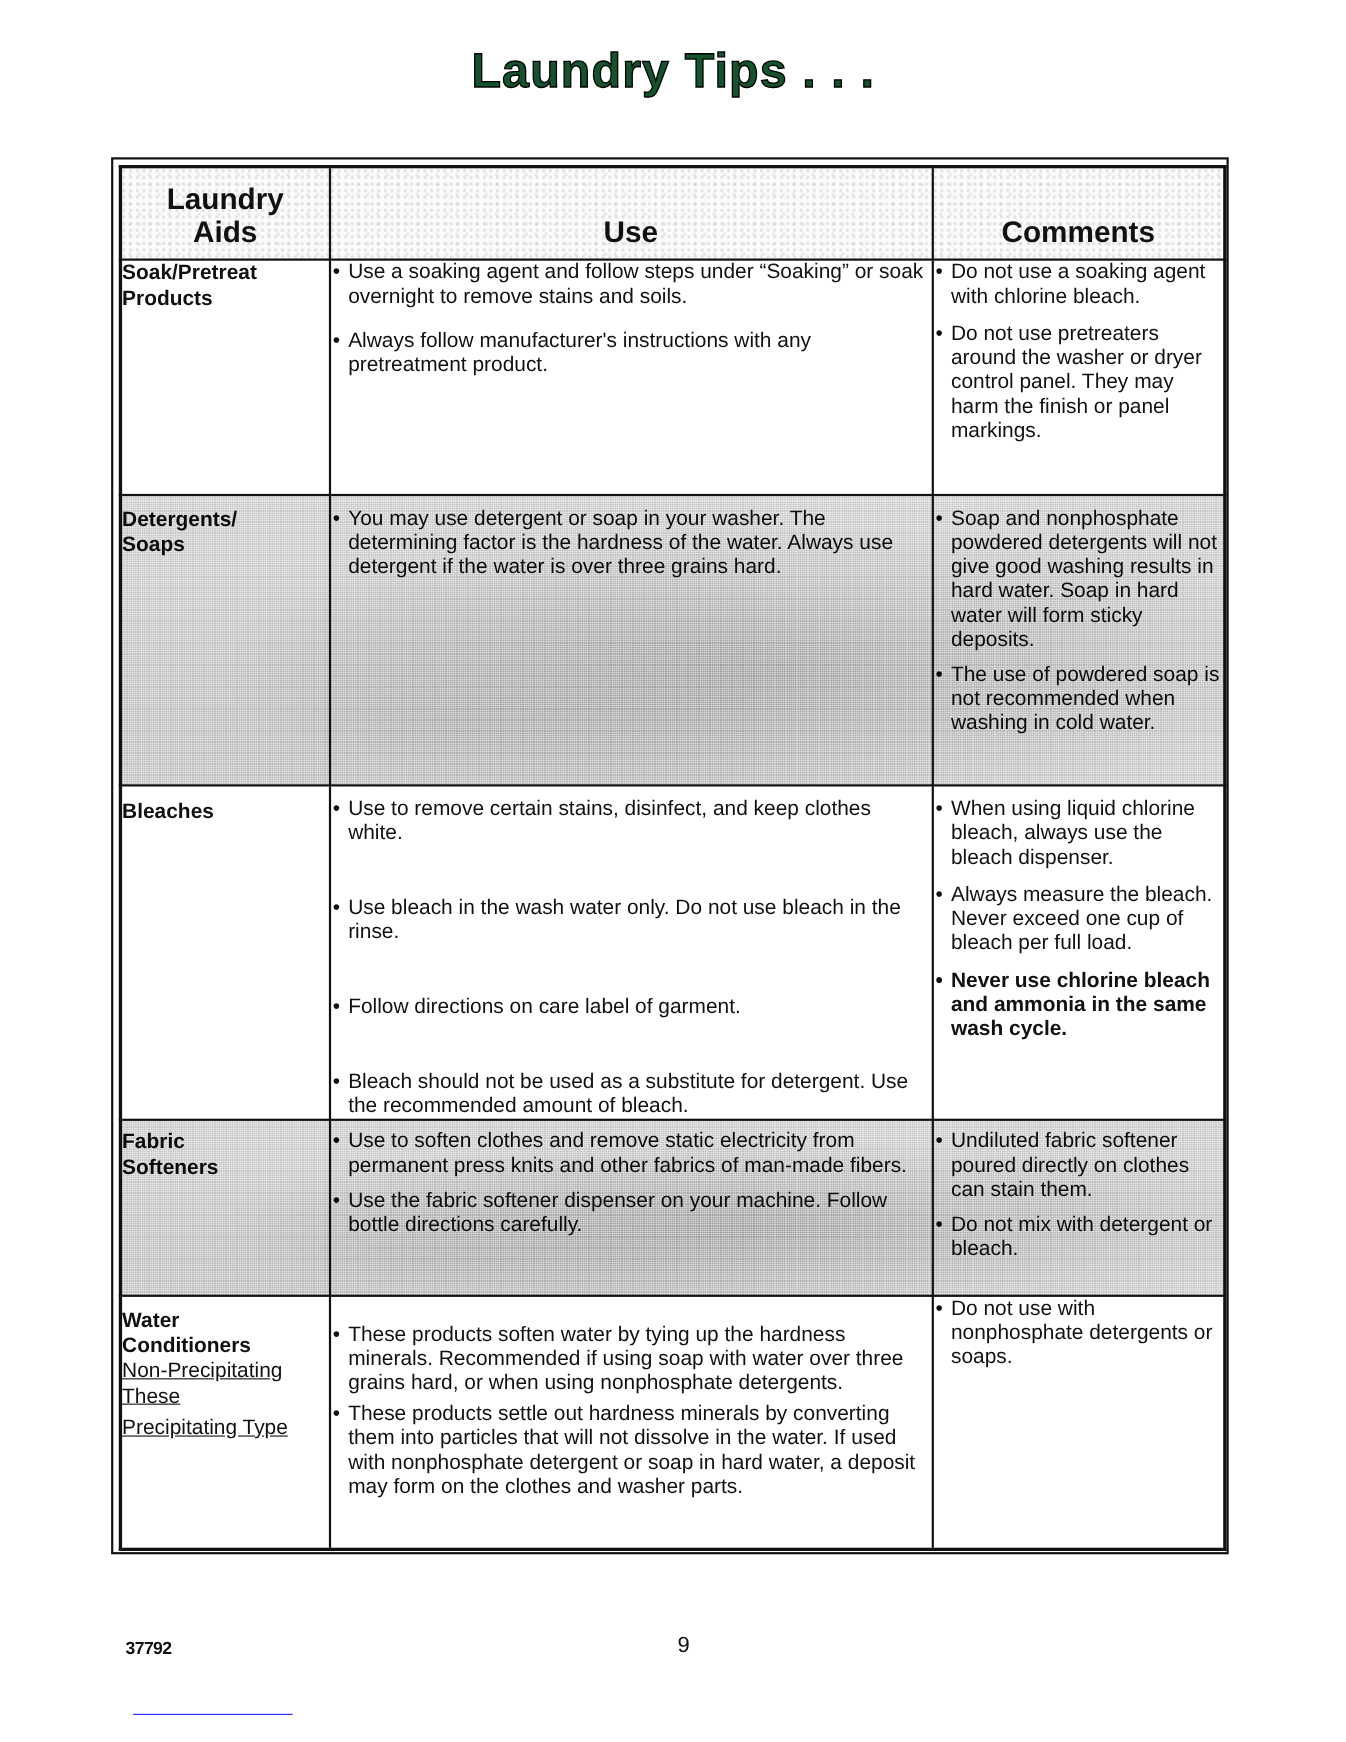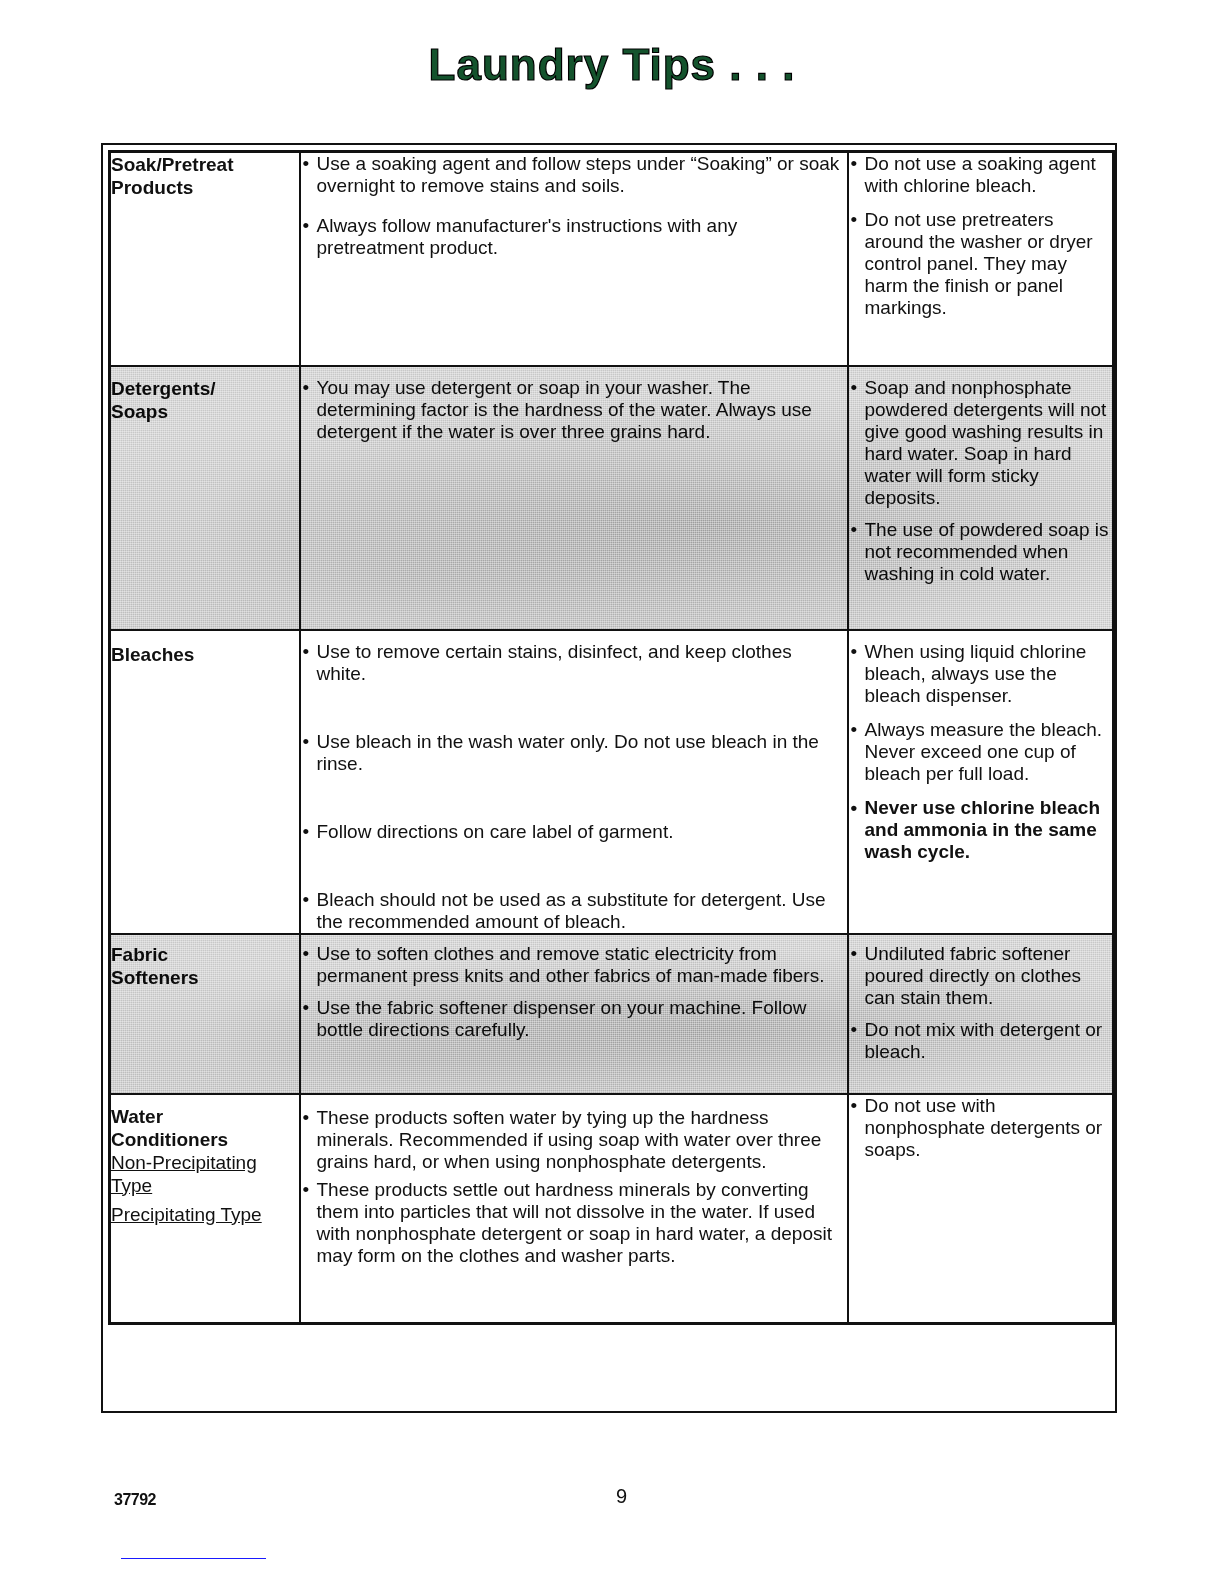--- a/index.html
+++ b/index.html
@@ -80,20 +80,28 @@
 
 <div class="outer-frame"></div>
 
 <table class="tips">
   <colgroup>
       <col class="c1">
       <col class="c2">
       <col class="c3">
     </colgroup>
   <tbody>
+      <tr class="hdr">
+    <th class="h1">
+      <span>Laundry</span><br>
+      <span>Aids</span>
+    </th>
+    <th class="h2">Use</th>
+    <th class="h3">Comments</th>
+  </tr>
 
   <tr class="row-soak">
     <td class="aid">
       <span class="b">Soak/Pretreat</span>
       <span class="b">Products</span>
     </td>
     <td class="cell">
       <div class="bullet">Use a soaking agent and follow steps under “Soaking” or soak overnight to remove stains and soils.</div>
       <div class="bullet">Always follow manufacturer's instructions with any pretreatment product.</div>
     </td>
@@ -147,24 +155,24 @@
       <div class="bullet" style="margin-bottom:10px">Undiluted fabric softener poured directly on clothes can stain them.</div>
       <div class="bullet" style="margin-bottom:0">Do not mix with detergent or bleach.</div>
     </td>
   </tr>
 
   <tr class="row-water">
     <td class="aid" style="padding-top:10px">
       <span class="b">Water</span>
       <span class="b">Conditioners</span>
       <span class="n">Non-Precipitating</span>
-      <span class="n">Type</span>
+      <span class="n">These</span>
       <span class="n spaced">Precipitating Type</span>
     </td>
-    <td class="cell" style="padding-top:12px">
+    <td class="cell" style="padding-top:24px">
       <div class="bullet" style="margin-bottom:6px">These products soften water by tying up the hardness minerals. Recommended if using soap with water over three grains hard, or when using nonphosphate detergents.</div>
       <div class="bullet" style="margin-bottom:0">These products settle out hardness minerals by converting them into particles that will not dissolve in the water. If used with nonphosphate detergent or soap in hard water, a deposit may form on the clothes and washer parts.</div>
     </td>
     <td class="cell water-cmt">
       <div class="bullet">Do not use with nonphosphate detergents or soaps.</div>
     </td>
   </tr>
 </tbody>
   </table>
 

